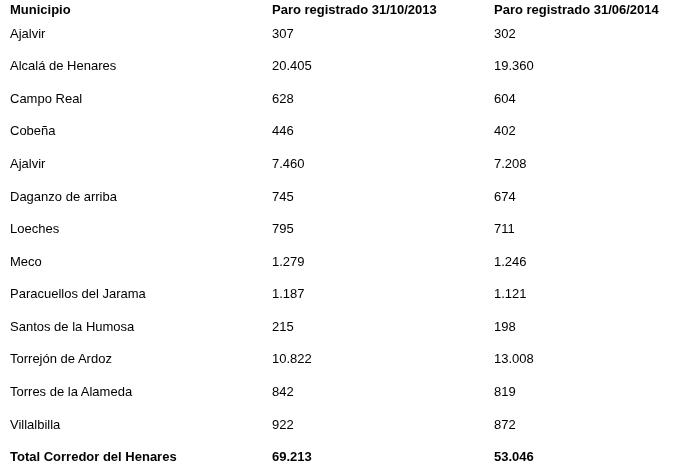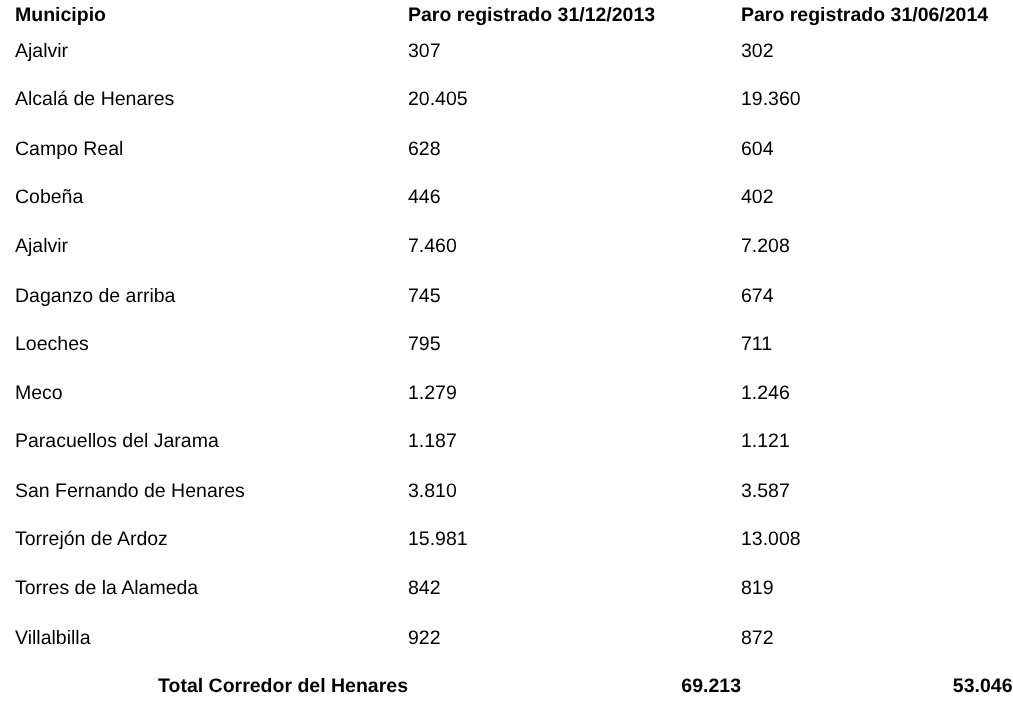--- a/index.html
+++ b/index.html
@@ -27,36 +27,36 @@
   th, td {
     padding: 0;
     margin: 0;
     text-align: left;
     vertical-align: middle;
     white-space: nowrap;
     overflow: hidden;
   }
   th { font-weight: bold; }
   th.col-muni, td.col-muni { padding-left: 10px; }
-  tr.total-row td { font-weight: bold; text-align: right; }
+  tr.total-row td { font-weight: bold; }
 </style>
 </head>
 <body>
 
 <div class="page">
   <table class="data-table">
     <colgroup>
       <col style="width:272px">
       <col style="width:222px">
       <col style="width:181px">
     </colgroup>
     <thead>
       <tr>
         <th class="col-muni">Municipio</th>
-        <th class="col-val">Paro registrado 31/12/2013</th>
+        <th class="col-val">Paro registrado 31/10/2013</th>
         <th class="col-val">Paro registrado 31/06/2014</th>
       </tr>
     </thead>
     <tbody id="rows">
         <tr>
           <td class="col-muni">Ajalvir</td>
           <td class="col-val">307</td>
           <td class="col-val">302</td>
         </tr>
         <tr>
@@ -93,27 +93,27 @@
           <td class="col-muni">Meco</td>
           <td class="col-val">1.279</td>
           <td class="col-val">1.246</td>
         </tr>
         <tr>
           <td class="col-muni">Paracuellos del Jarama</td>
           <td class="col-val">1.187</td>
           <td class="col-val">1.121</td>
         </tr>
         <tr>
-          <td class="col-muni">San Fernando de Henares</td>
-          <td class="col-val">3.810</td>
-          <td class="col-val">3.587</td>
+          <td class="col-muni">Santos de la Humosa</td>
+          <td class="col-val">215</td>
+          <td class="col-val">198</td>
         </tr>
         <tr>
           <td class="col-muni">Torrejón de Ardoz</td>
-          <td class="col-val">15.981</td>
+          <td class="col-val">10.822</td>
           <td class="col-val">13.008</td>
         </tr>
         <tr>
           <td class="col-muni">Torres de la Alameda</td>
           <td class="col-val">842</td>
           <td class="col-val">819</td>
         </tr>
         <tr>
           <td class="col-muni">Villalbilla</td>
           <td class="col-val">922</td>

